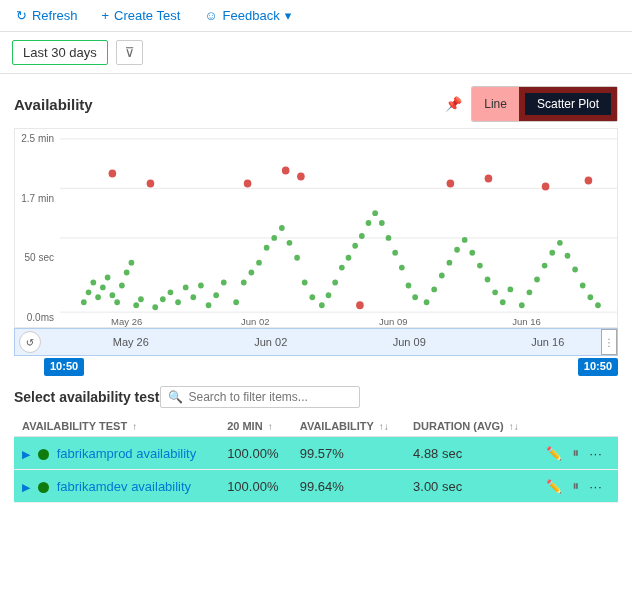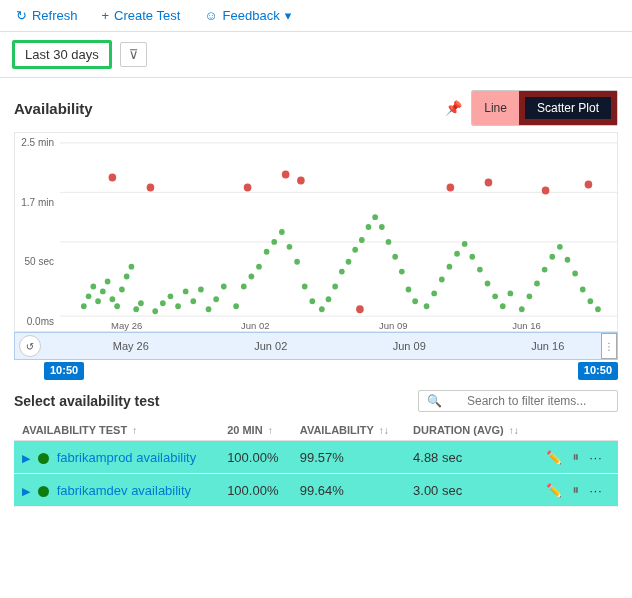--- a/index.html
+++ b/index.html
@@ -33,21 +33,21 @@
     }
     
     .filter-bar {
       padding: 8px 12px;
       display: flex;
       align-items: center;
       gap: 8px;
       border-bottom: 1px solid #e0e0e0;
     }
     .filter-btn {
-      border: 3px solid #22c55e;
+      border: 1px solid #22c55e;
       border-radius: 2px;
       padding: 4px 10px;
       font-size: 13px;
       cursor: pointer;
       background: #fff;
       color: #333;
     }
     .filter-icon-btn {
       border: 1px solid #ccc;
       border-radius: 2px;
@@ -197,23 +197,22 @@
     }
     .time-badge-left { position: absolute; left: 44px; bottom: 0; }
     .time-badge-right { position: absolute; right: 14px; bottom: 0; }
     
     .table-section {
       padding: 0 14px;
     }
     .table-header-row {
       display: flex;
       align-items: center;
-      justify-content: space-between;
+      justify-content: flex-start;
       margin-bottom: 8px;
-      gap: 6px;
     }
     .table-title {
       font-size: 14px;
       font-weight: 600;
       color: #333;
     }
     .search-box {
       display: flex;
       align-items: center;
       border: 1px solid #ccc;
@@ -222,21 +221,20 @@
       gap: 5px;
       width: 200px;
       background: #fff;
     }
     .search-box input {
       border: none;
       outline: none;
       font-size: 12px;
       width: 100%;
       color: #666;
-      margin-left: 20px;
     }
     .data-table {
       width: 100%;
       border-collapse: collapse;
     }
     .data-table th {
       text-align: left;
       font-size: 11px;
       font-weight: 600;
       color: #666;

